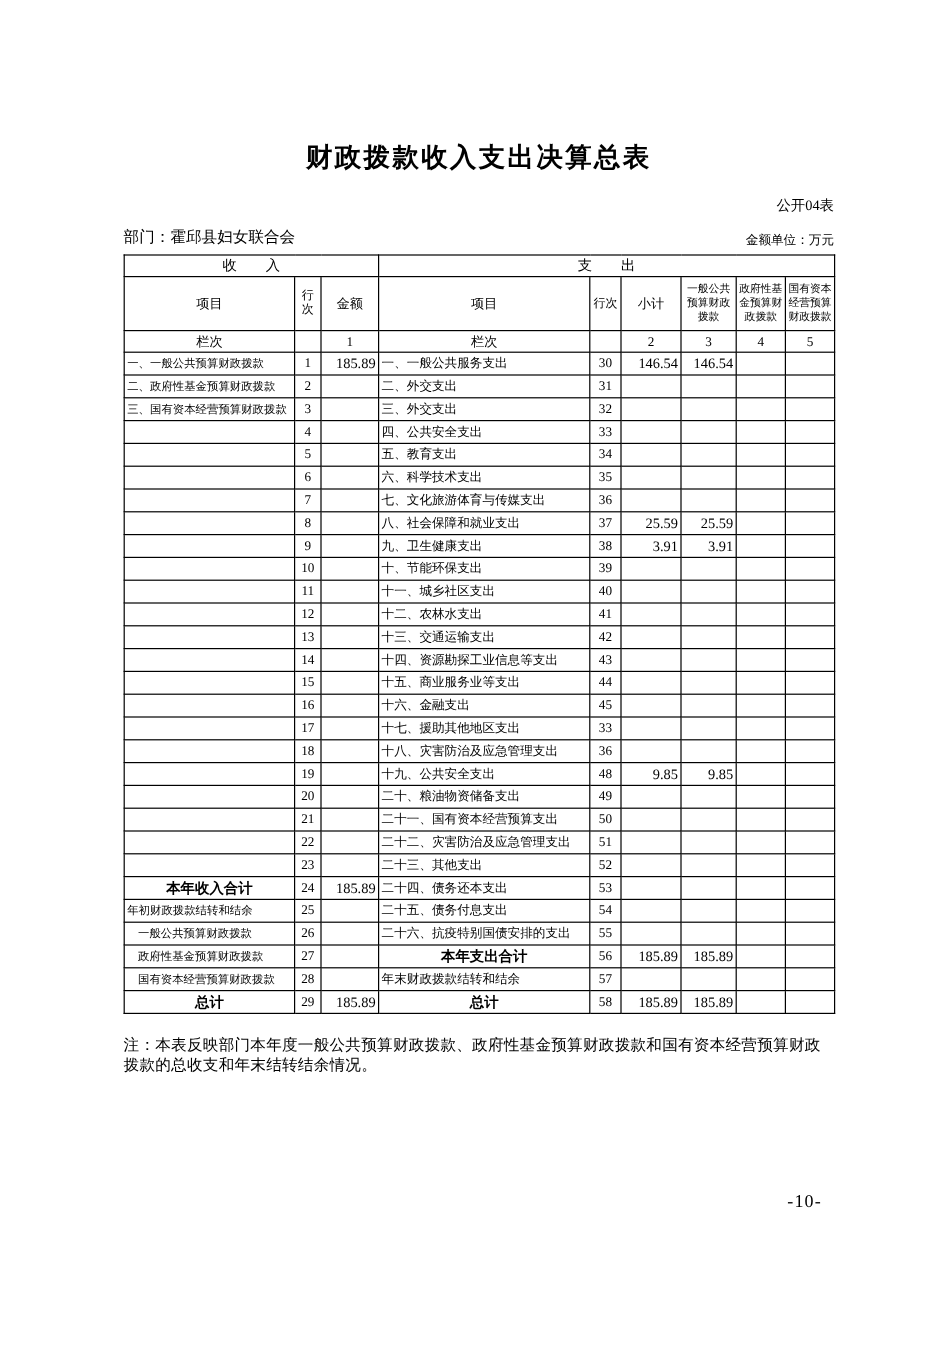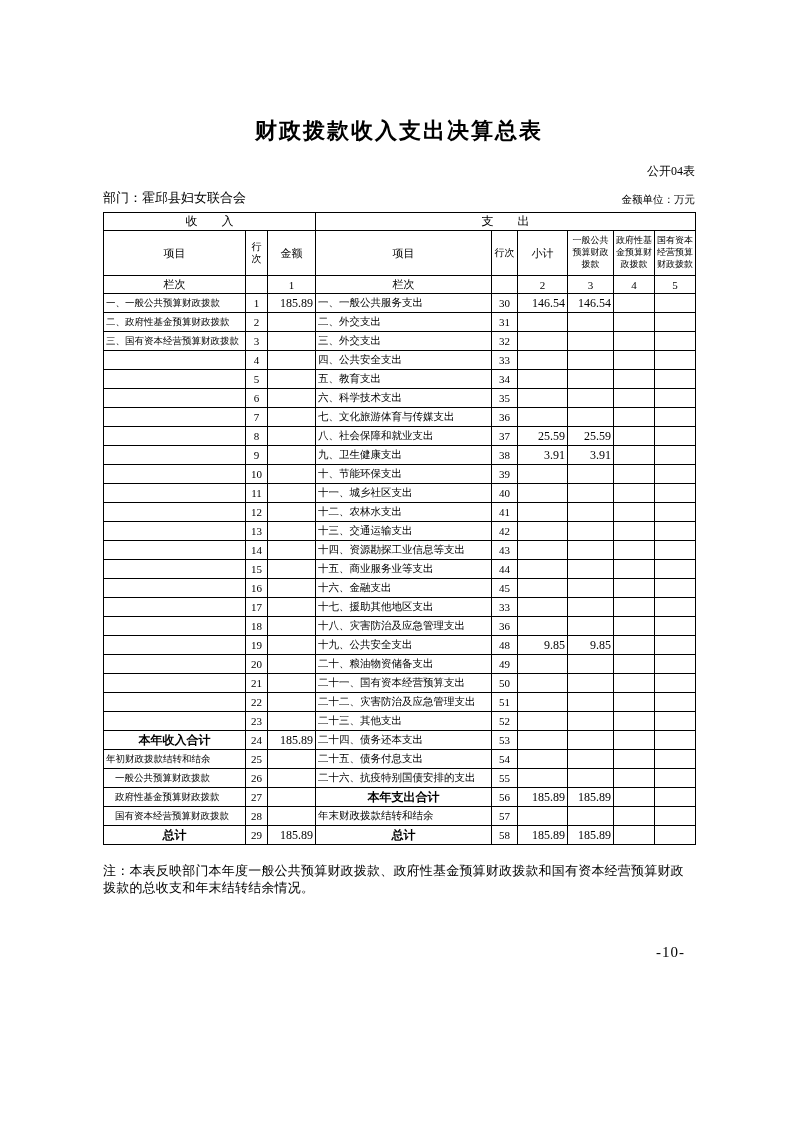--- a/index.html
+++ b/index.html
@@ -75,21 +75,21 @@
 
   .note {
     margin-top:18px;
     font-size:13px;
     line-height:1.3;
     white-space:normal;
     letter-spacing:0.2px;
   }
   .page-number {
     position:absolute;
-    top:944px;
+    top:994px;
     right:108px;
     font-size:15px;
     letter-spacing:1px;
   }
 </style>
 </head>
 <body>
 
 <div class="content">
 

